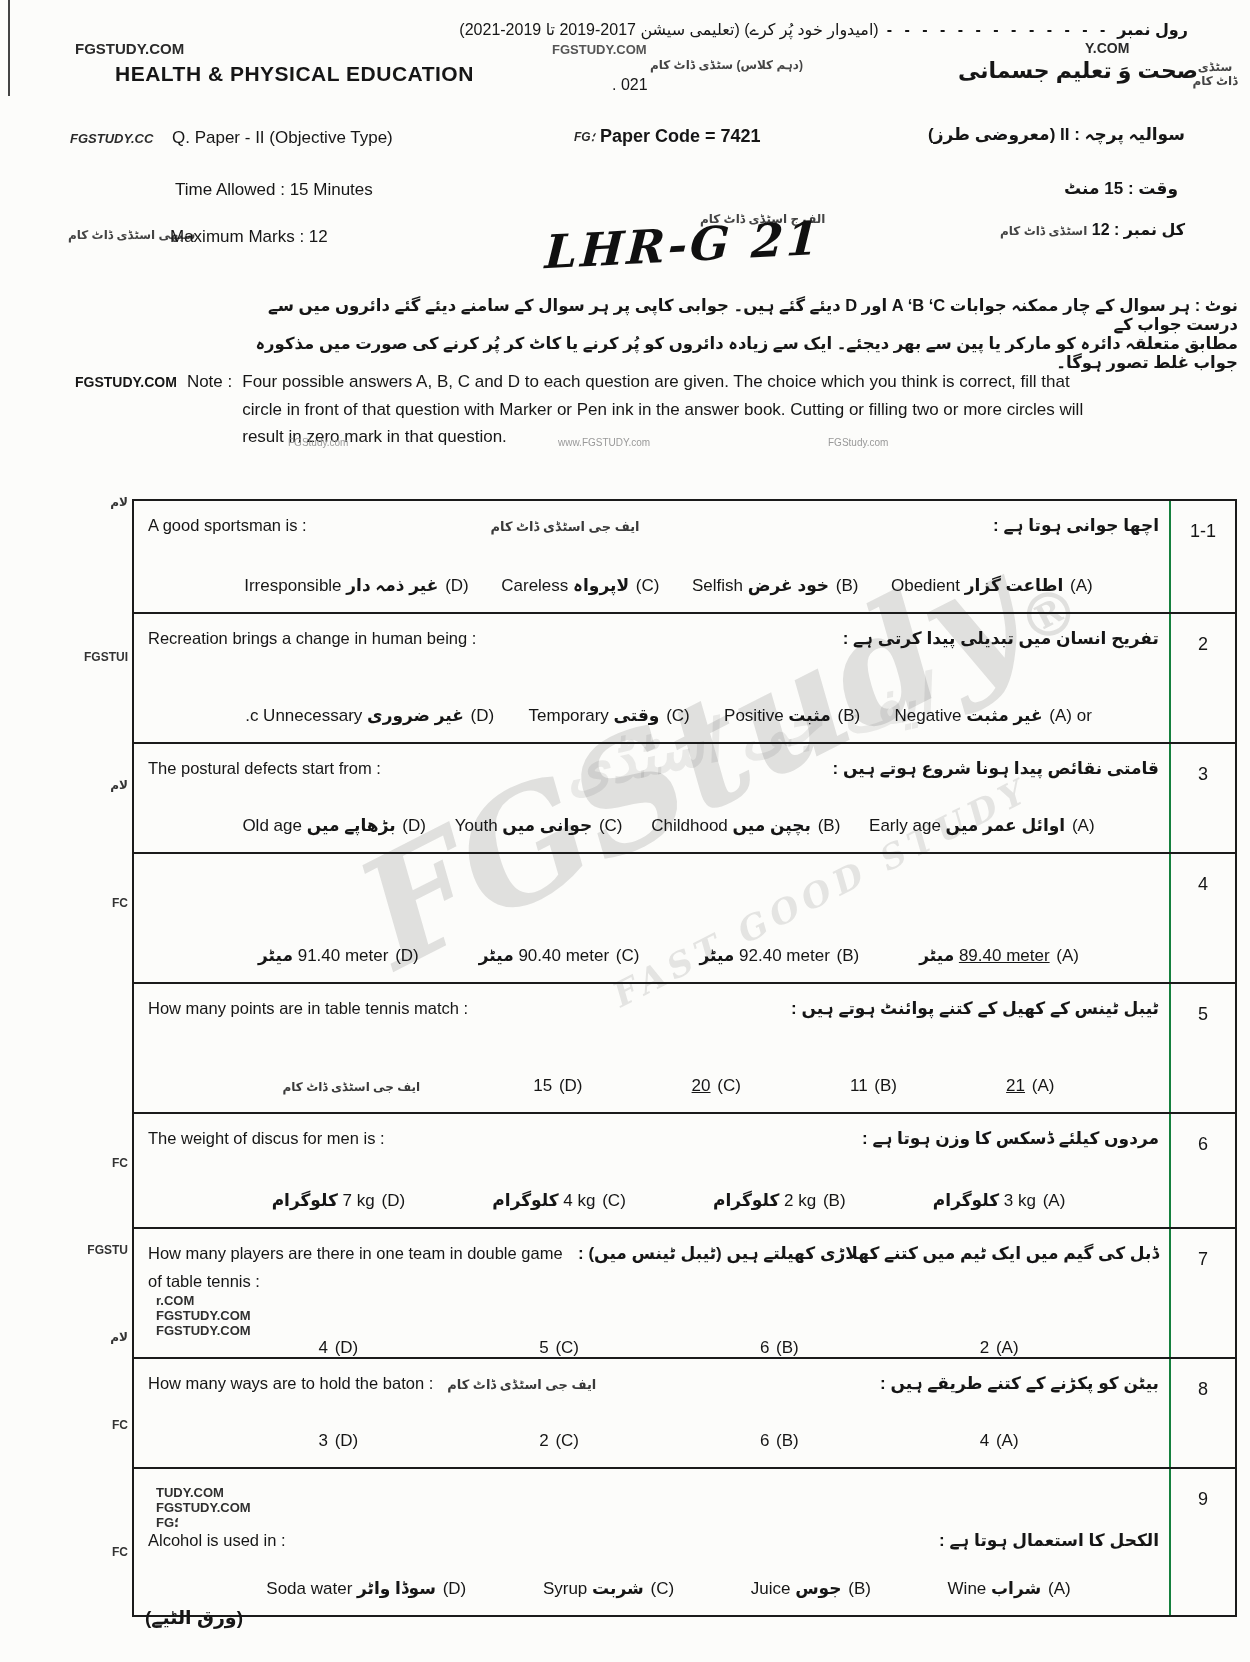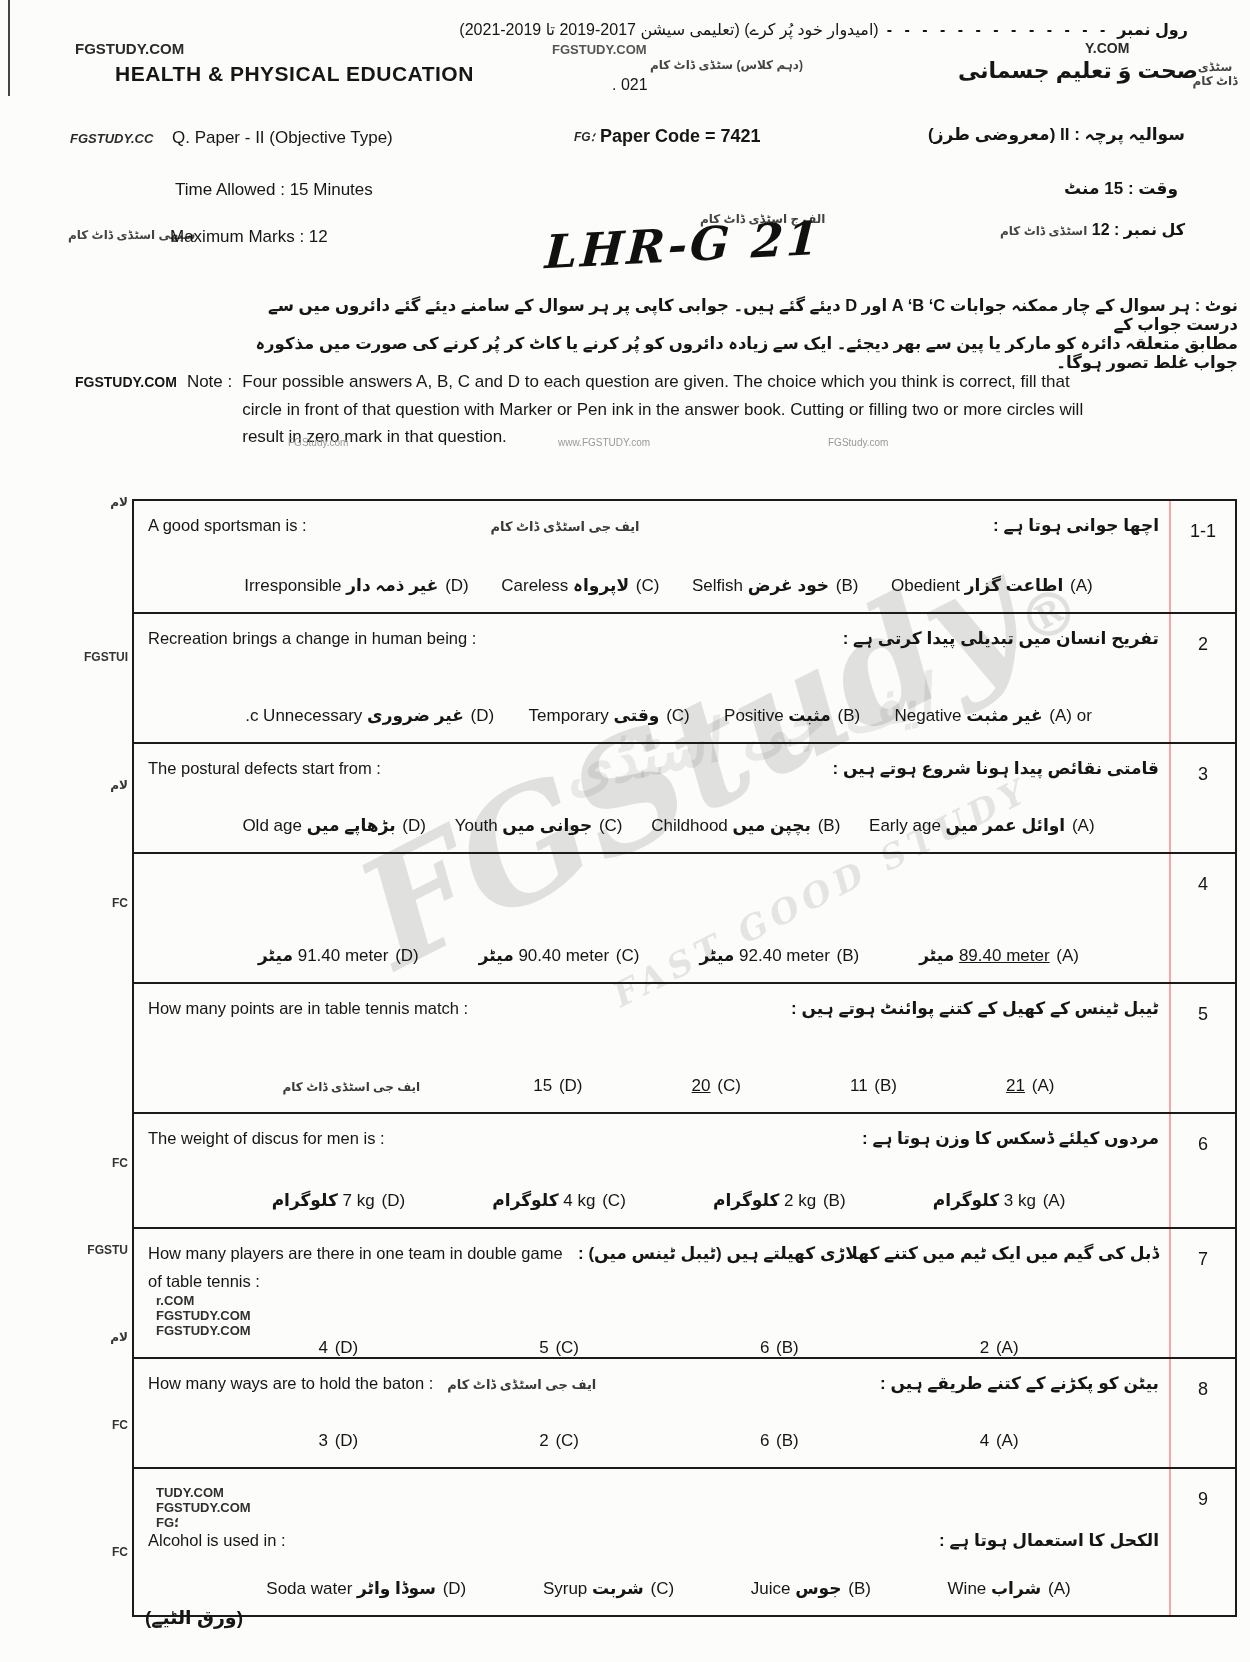--- a/index.html
+++ b/index.html
@@ -26,21 +26,21 @@
   .note-ur{right:12px;width:1010px;font-size:16.5px;font-weight:600;text-align:right;}
   .note-en{top:368px;left:75px;width:1010px;display:flex;gap:10px;font-size:17px;line-height:1.62;}
   .note-en .lbl{font-weight:bold;font-size:14px;padding-top:3px;white-space:nowrap;}
   .note-en .nlabel{white-space:nowrap;}
   .note-en .ntext{width:880px;}
   
   .qtable{position:absolute;left:132px;top:458px;width:1105px;border:2.5px solid #1b1b1b;background:transparent;box-sizing:border-box;margin-top:41px;}
   .qrow{display:flex;border-bottom:2px solid #1b1b1b;box-sizing:border-box;}
   .qrow:last-child{border-bottom:none;}
   .qcell{flex:1;display:flex;flex-direction:column;padding:14px 10px 8px 14px;box-sizing:border-box;min-width:0;}
-  .ncell{width:66px;border-left:2px solid #fca5a5;text-align:center;padding-top:20px;font-size:18px;box-sizing:border-box;}
+  .ncell{width:66px;border-left:2px solid #15803d;text-align:center;padding-top:20px;font-size:18px;box-sizing:border-box;}
   .qline{display:flex;align-items:baseline;font-size:16.5px;gap:14px;}
   .q-en{white-space:nowrap;}
   .q-ur{margin-left:auto;font-size:17px;font-weight:700;text-align:right;}
   .qline2{font-size:16.5px;margin-top:8px;}
   .wmline{display:flex;justify-content:space-between;font-size:13px;font-weight:bold;color:#2f2f2f;margin:2px 40px 0 8px;flex-direction:column;}
   .q-wm-inline{font-size:13px;font-weight:bold;color:#3a3a3a;}
   .optline{display:flex;justify-content:space-around;align-items:baseline;margin-top:auto;padding:0 50px 8px 80px;font-size:17px;}
   .opt{white-space:nowrap;}
   .opt-ur{font-weight:700;}
   .opt-letter{margin-left:2px;}

